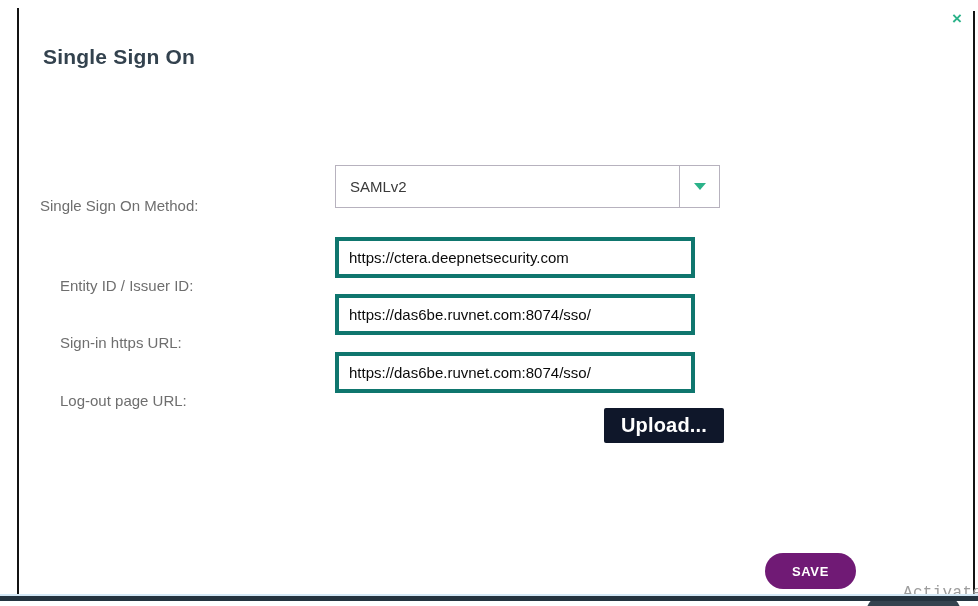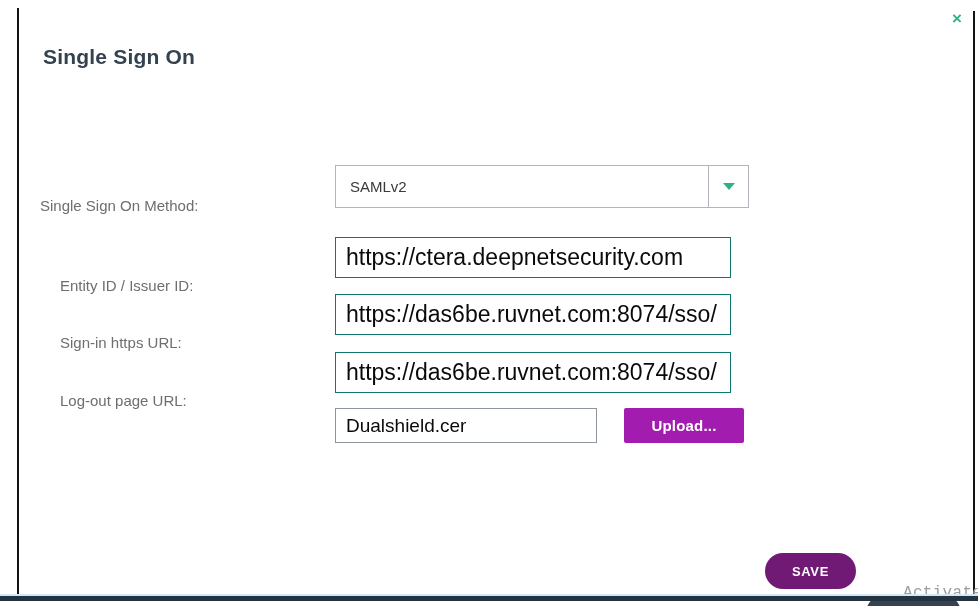--- a/index.html
+++ b/index.html
@@ -32,55 +32,55 @@
     color: #2bb289; font-size: 17px; font-weight: 900; line-height: 22px; text-align: center;
     cursor: pointer; user-select: none;
   }
 
   .field-label {
     position: absolute; font-size: 15px; color: #6e6e6e; white-space: nowrap; margin-top: 28px;
   }
 
   
   .dropdown {
-    position: absolute; left: 335px; top: 165px; width: 414px; height: 43px;
+    position: absolute; left: 335px; top: 165px; width: 385px; height: 43px;
     border: 1px solid #b7b2be; background: #fff; display: flex; align-items: center;
   }
   .dropdown-value {
     flex: 1; padding-left: 14px; font-size: 15px; color: #3a3a3a;
   }
   .dropdown-arrow-seg {
     width: 40px; height: 100%; border-left: 1px solid #b7b2be;
     display: flex; align-items: center; justify-content: center; cursor: pointer;
   }
   .tri-down {
     width: 0; height: 0;
     border-left: 6px solid transparent; border-right: 6px solid transparent;
     border-top: 7px solid #2bb289;
   }
 
   .text-input {
-    position: absolute; left: 335px; height: 41px; width: 396px;
-    border: 1px solid #0f766e; background: #fff;
+    position: absolute; left: 335px; height: 41px; width: 360px;
+    border: 4px solid #0f766e; background: #fff;
     font-family: "Liberation Sans", sans-serif;
-    font-size: 23px; color: #0a0a0a; padding: 0 10px; outline: none;
+    font-size: 15px; color: #0a0a0a; padding: 0 10px; outline: none;
   }
   .input-entity { top: 237px; }
   .input-signin { top: 294px; }
   .input-logout { top: 352px; }
   .input-cert {
     top: 408px; width: 262px; height: 35px;
     border: 1px solid #8f959c; font-size: 19px;
   }
 
   .upload-btn {
-    position: absolute; left: 624px; top: 408px; width: 120px; height: 35px;
-    background: #a21caf; color: #ffffff; border: none; border-radius: 2px;
+    position: absolute; left: 604px; top: 408px; width: 120px; height: 35px;
+    background: #0f172a; color: #ffffff; border: none; border-radius: 2px;
     font-family: "Liberation Sans", sans-serif;
-    font-size: 15px; font-weight: 600; letter-spacing: 0.2px; cursor: pointer;
+    font-size: 20px; font-weight: 600; letter-spacing: 0.2px; cursor: pointer;
   }
 
   .pill-btn {
     position: absolute; top: 553px; height: 36px; border: none; border-radius: 18px;
     color: #ffffff; font-family: "Liberation Sans", sans-serif;
     font-size: 13px; font-weight: 700; letter-spacing: 0.6px; cursor: pointer; z-index: 2;
   }
   .save-btn   { left: 765px; width: 91px;  background: #701a75; }
   .cancel-btn { left: 866px; width: 95px;  background: #34434f; margin-top: 42px; }
 </style>
@@ -108,21 +108,20 @@
 
   <label class="field-label" style="left:60px; top:249px;">Entity ID / Issuer ID:</label>
   <input class="text-input input-entity" type="text" value="https://ctera.deepnetsecurity.com" style="">
 
   <label class="field-label" style="left:60px; top:306px;">Sign-in https URL:</label>
   <input class="text-input input-signin" type="text" value="https://das6be.ruvnet.com:8074/sso/" style="">
 
   <label class="field-label" style="left:60px; top:364px;">Log-out page URL:</label>
   <input class="text-input input-logout" type="text" value="https://das6be.ruvnet.com:8074/sso/" style="">
 
-  <input class="text-input input-cert" type="text" value="Dualshield.cer" style="">
   <button class="upload-btn">Upload...</button>
 
   <button class="pill-btn save-btn">SAVE</button>
   <button class="pill-btn cancel-btn">CANCEL</button>
 
   <div class="bottom-light"></div>
   <div class="bottom-navy"></div>
 
 </div>
 

